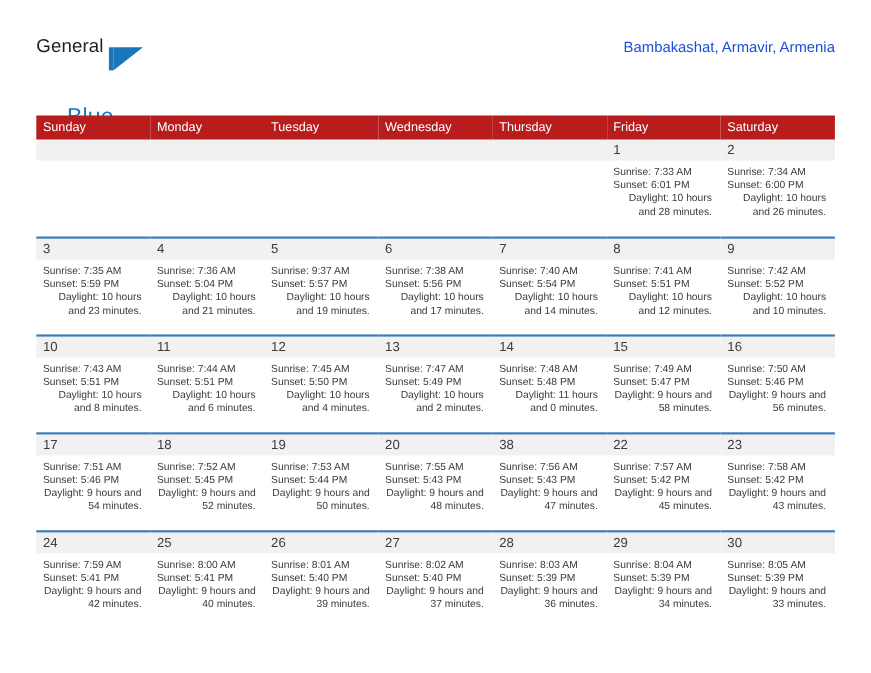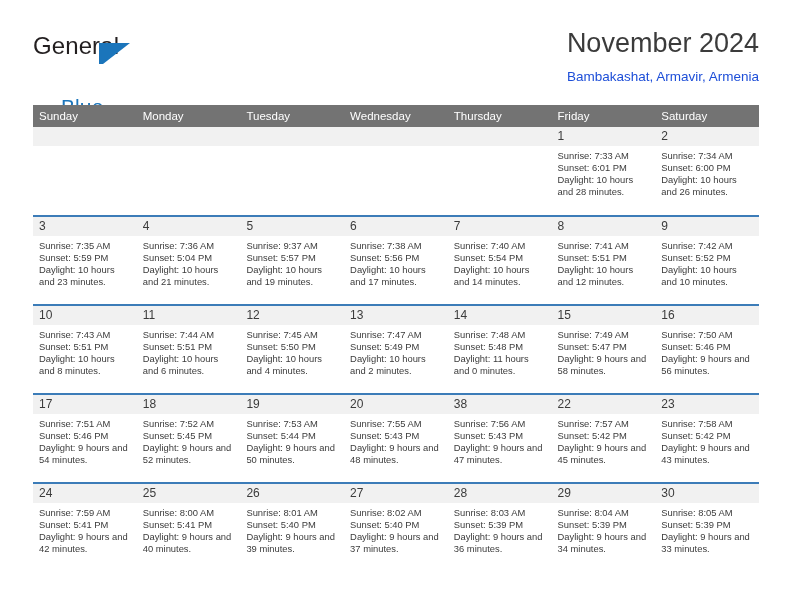--- a/index.html
+++ b/index.html
@@ -16,21 +16,21 @@
     position: absolute;
     left: 33px; right: 33px; top: 26px;
     height: 72px;
   }
   .logo {
     position: absolute; left: 0; top: 6px;
     width: 150px; height: 56px;
   }
   .logo-general {
     position: absolute; left: 0; top: 0;
-    font-size: 24px; color: #231f20; letter-spacing: .1px;
+    font-size: 17px; color: #231f20; letter-spacing: .1px;
     font-family: "Liberation Sans", sans-serif;
   }
   .logo-blue {
     position: absolute; left: 28px; top: 23px;
     font-size: 21px; color: #1b75bb; letter-spacing: .1px; margin-top: 40px;
   }
   .logo-mark {
     position: absolute; left: 66px; top: 11px;
     width: 31px; height: 21px;
   }
@@ -57,21 +57,21 @@
 
   
   .cal {
     position: absolute;
     left: 33px; top: 105px;
     width: 726px;
     border-collapse: collapse;
     table-layout: fixed;
   }
   .cal th {
-    background: #737373;
+    background: #b91c1c;
     color: #ffffff;
     font-size: 11.5px;
     font-weight: normal;
     text-align: left;
     padding: 5px 0 5px 6px;
     height: 21px;
     border: none;
   }
   .cal td {
     vertical-align: top;
@@ -91,40 +91,39 @@
     line-height: 13px;
   }
   .daynum.empty { color: transparent; }
   .info {
     padding: 4px 8px 0 6px;
     font-size: 9.4px;
     line-height: 12.1px;
     color: #3b3b3b;
   }
   .info div { white-space: nowrap; }
-  .info .wrap { white-space: normal; }
+  .info .wrap { white-space: normal; text-align: right; }
 </style>
 </head>
 <body>
 
 <div class="page">
 
   <div class="top">
 
     <div class="logo">
       <span class="logo-general">General</span>
       <span class="logo-mark">
         <span class="bar"></span>
         <span class="tri"></span>
       </span>
       <span class="logo-blue">Blue</span>
     </div>
 
     <div class="titles">
-      <div class="month-title">November 2024</div>
       <div class="location">Bambakashat, Armavir, Armenia</div>
     </div>
 
   </div>
 
   <table class="cal">
     <thead>
       <tr>
         <th>Sunday</th>
         <th>Monday</th>

